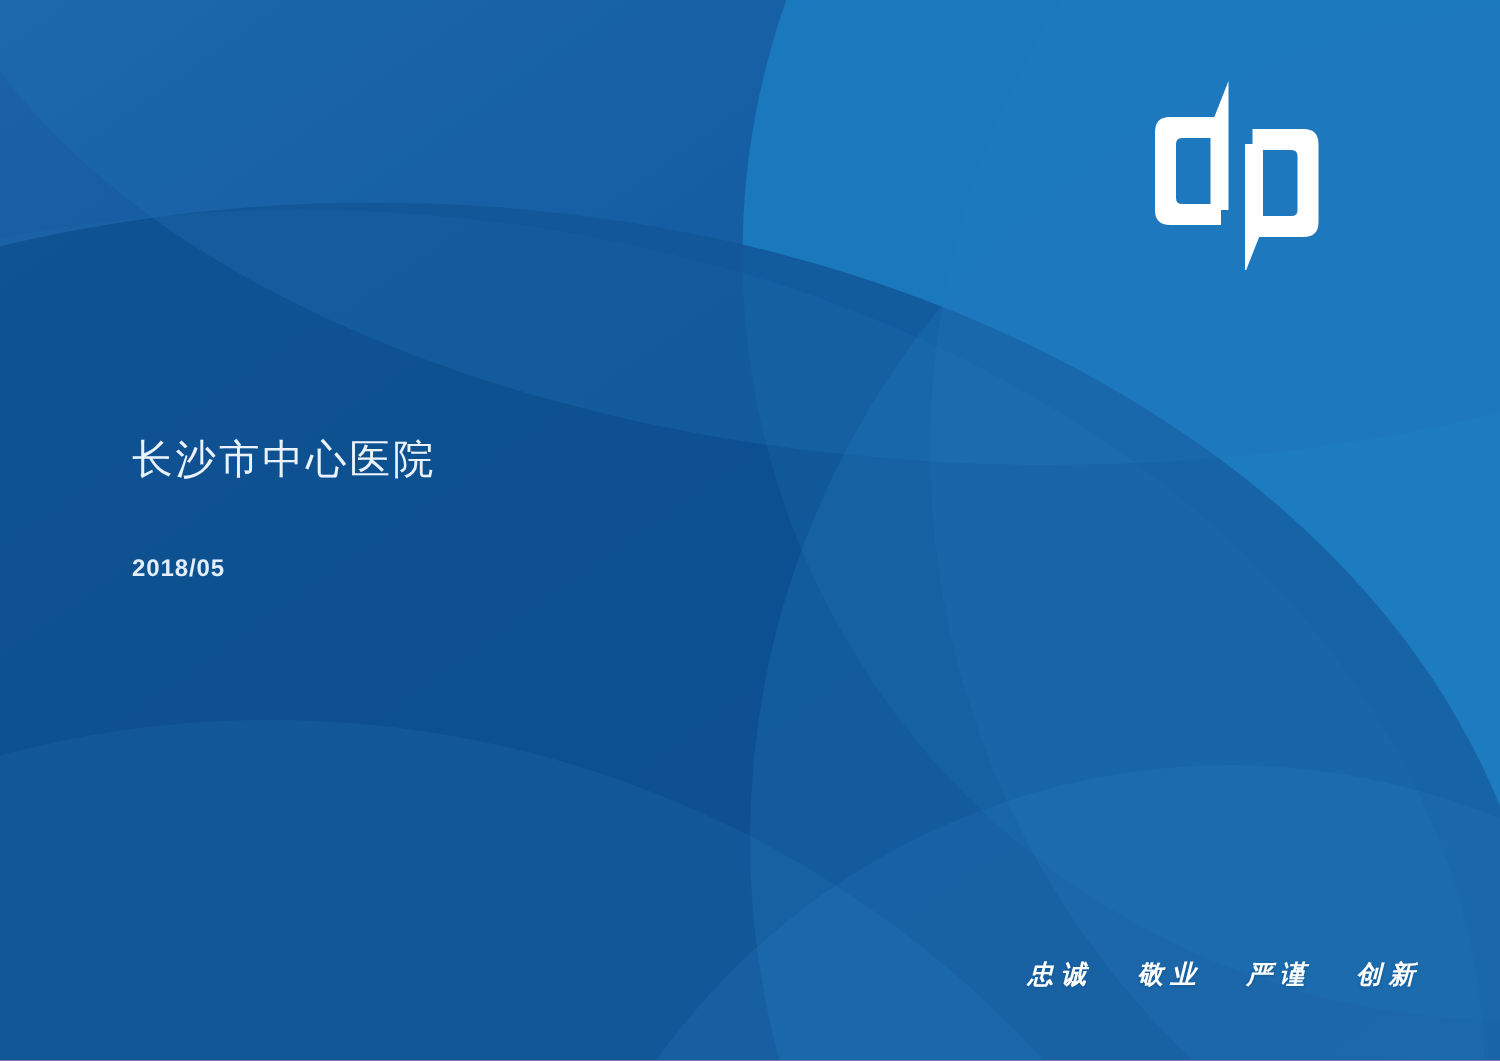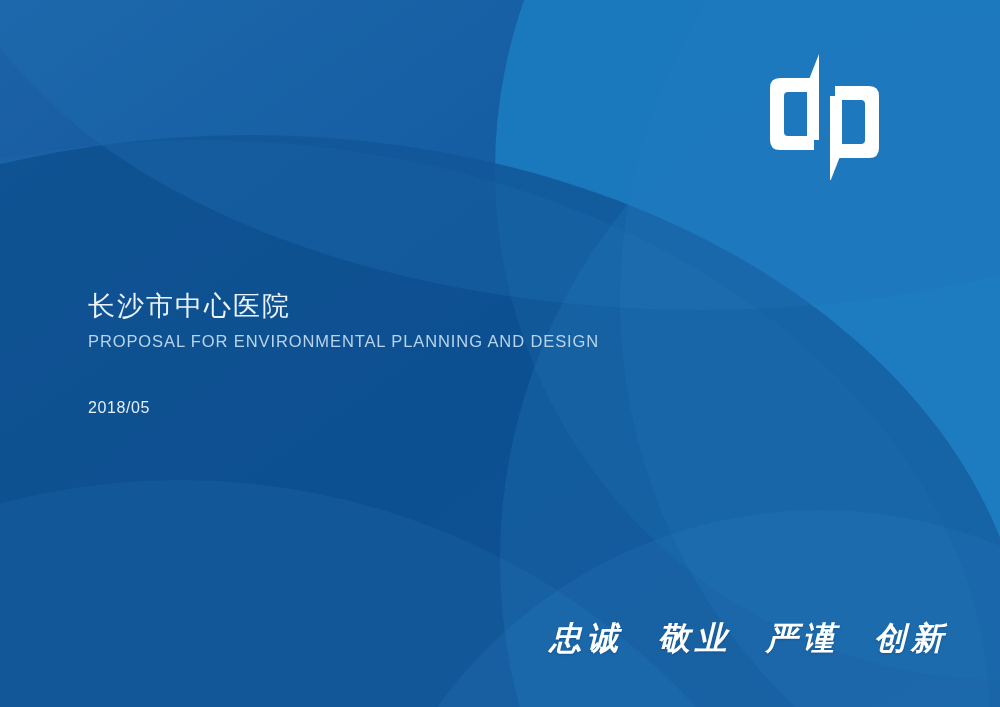--- a/index.html
+++ b/index.html
@@ -71,32 +71,32 @@
     font-weight: 400;
     color: #b8d4ec;
     letter-spacing: 0.9px;
     margin: 3px 0 0 0;
     white-space: nowrap;
   }
 
   .date-text {
     font-size: 16px;
     line-height: 1.3;
-    font-weight: 400;
+    font-weight: 700;
     color: #e3eefb;
     letter-spacing: 0.6px;
     margin: 46px 0 0 0;
   }
 
   
   #slogan {
     position: absolute;
     right: 52px;
     bottom: 46px;
-    font-size: 32px;
+    font-size: 17px;
     color: #ffffff;
     letter-spacing: 5px;
     font-style: italic;
     font-weight: 600;
     font-family: "DejaVu Serif", "Liberation Serif", serif;
     white-space: nowrap;
     text-shadow: 0 1px 2px rgba(5,40,80,0.25);
     text-align: center;
   }
   #slogan .sg { margin-left: 18px; }
@@ -160,21 +160,20 @@
         <path d="M106 26 h12 v62 h-12 z" fill="#ffffff"></path>
         <path d="M118 26 L118 2 L107 30 z" fill="#ffffff"></path>
       </g>
     </svg>
   </div>
 
   <div id="title-block">
     <p class="org-name">长沙市中心医院</p>
 
 
-    <p class="sub-title">PROPOSAL FOR ENVIRONMENTAL PLANNING AND DESIGN</p>
 
     <p class="date-text">2018/05</p>
   </div>
 
   <div id="slogan">
     <span class="sg">忠诚</span>
     <span class="sg">敬业</span>
     <span class="sg">严谨</span>
     <span class="sg">创新</span>
   </div>

